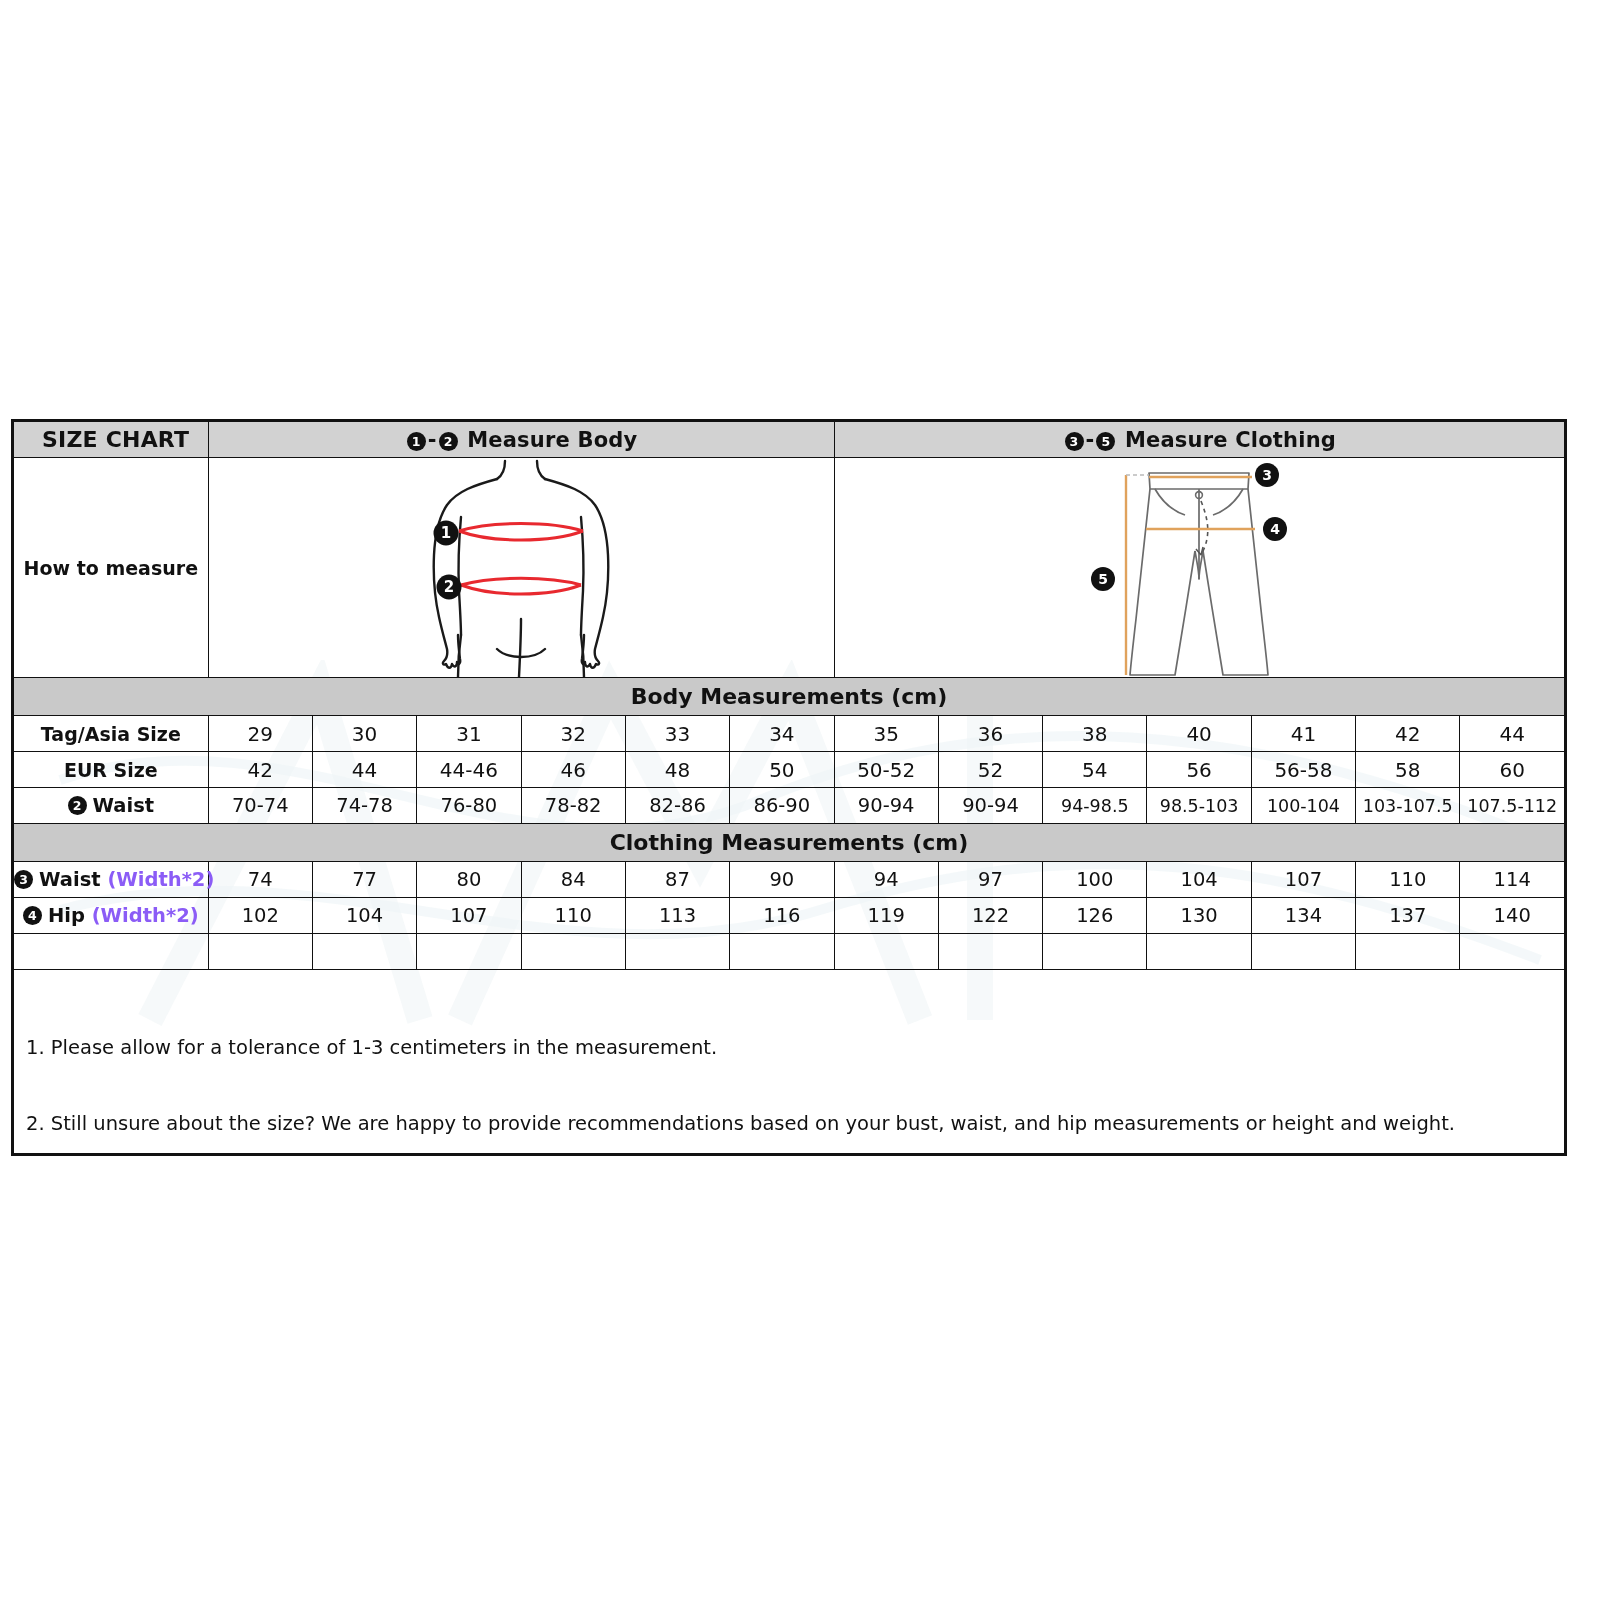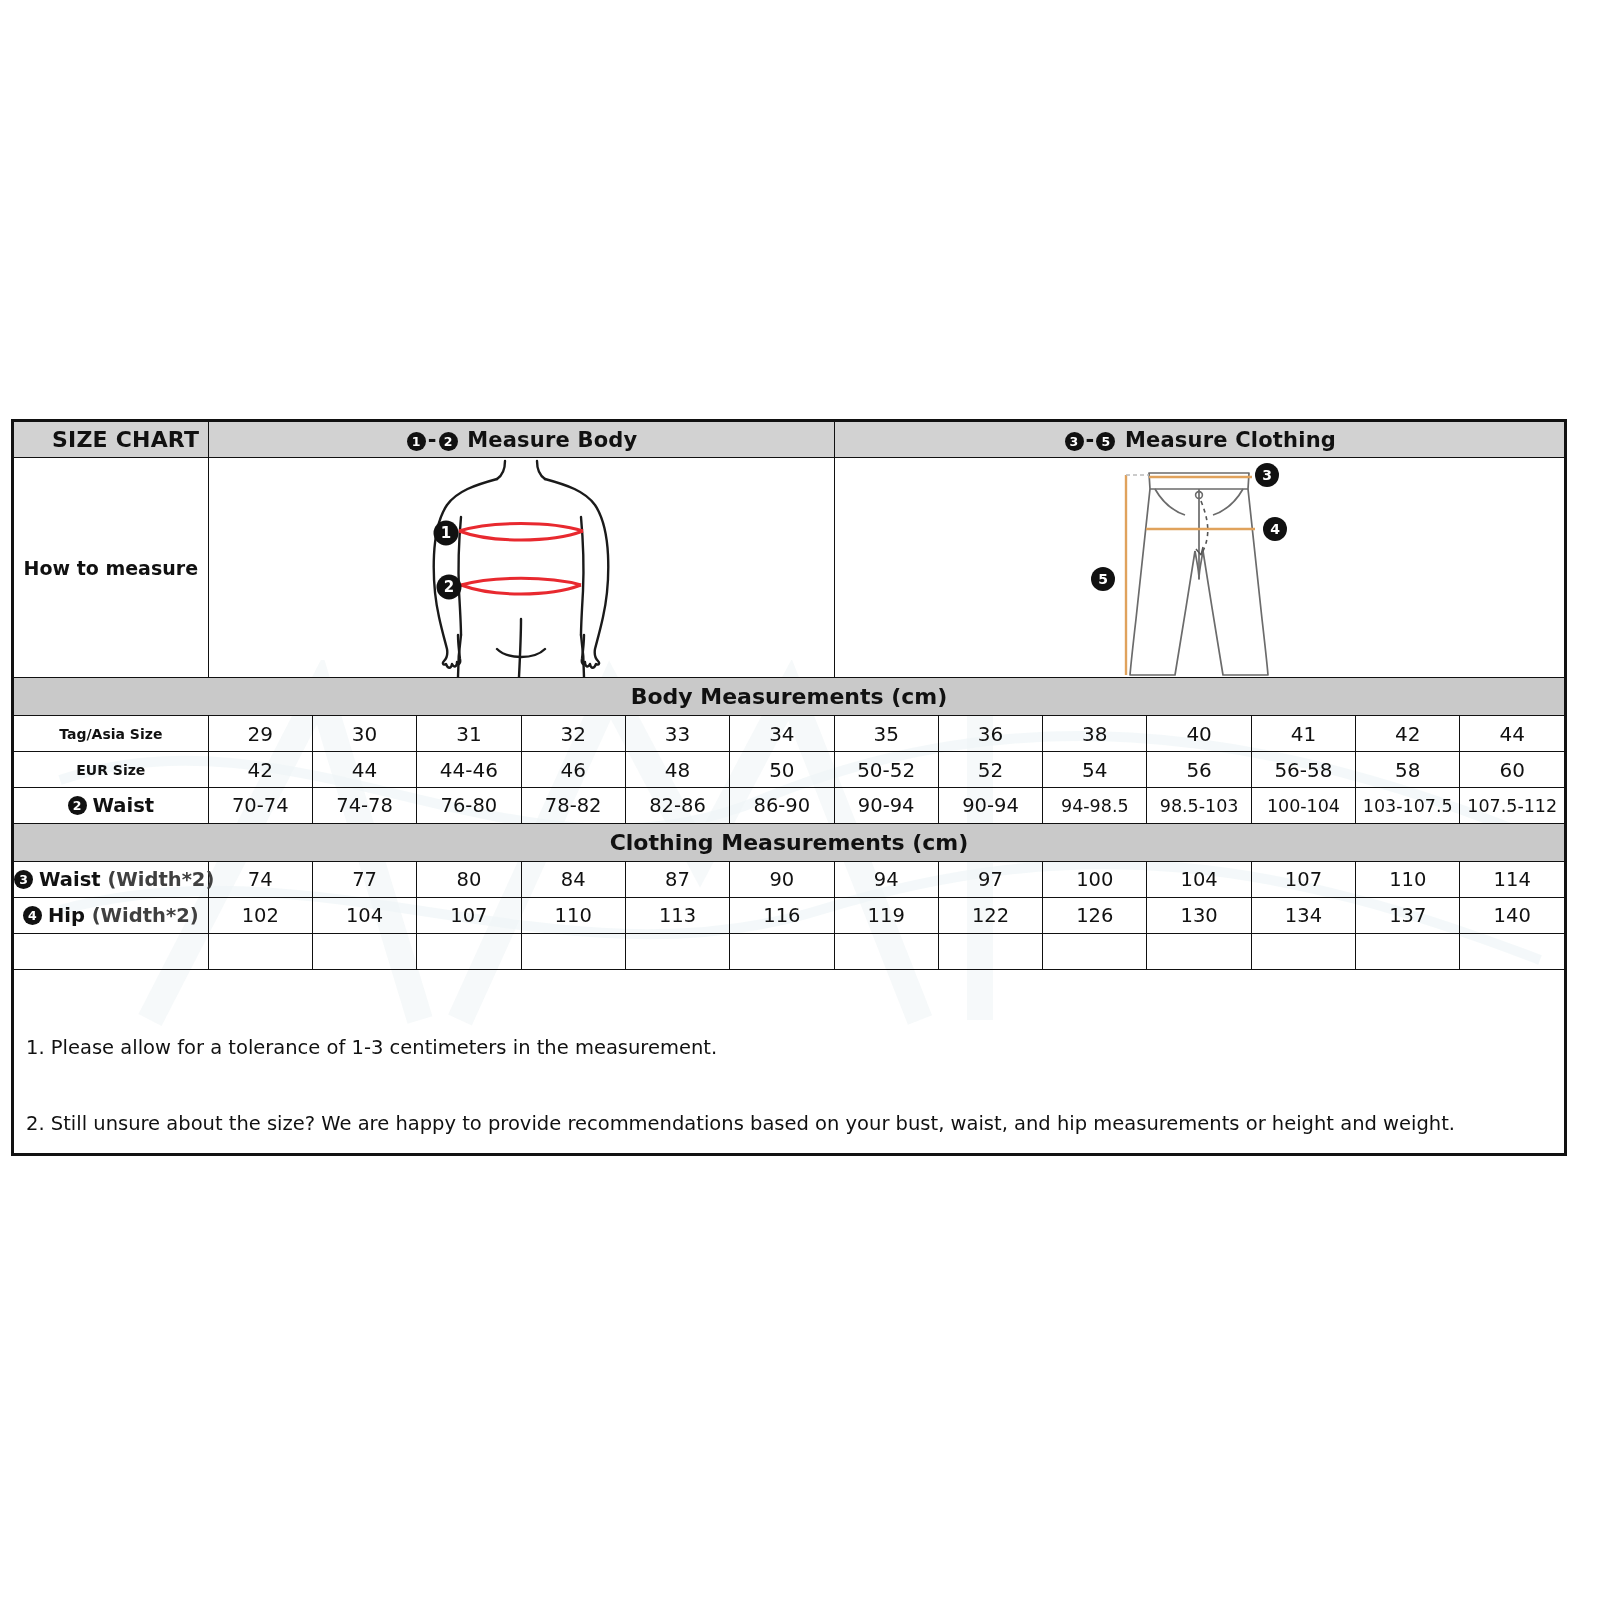--- a/index.html
+++ b/index.html
@@ -41,58 +41,58 @@
     color: #111;
   }
   
   .band {
     background: #d2d2d2;
     font-weight: bold;
     font-size: 21px;
     height: 36px;
     letter-spacing: .2px;
   }
-  .band.left { text-align: left; padding-left: 38px; font-size: 22px; }
+  .band.left { text-align: left; padding-left: 28px; font-size: 22px; }
   .sectionband {
     background: #c9c9c9;
     font-weight: bold;
     font-size: 22px;
     height: 38px;
   }
   .howto {
     font-weight: bold;
     font-size: 19px;
     text-align: center;
     height: 220px;
   }
   .illo { height: 220px; padding: 0; position: relative; background: transparent; }
   .illo svg { display: block; margin: 0 auto; }
 
   
   .lbl {
     text-align: right;
     padding-right: 12px;
     font-weight: bold;
-    font-size: 14px;
+    font-size: 19px;
     height: 36px;
     white-space: nowrap;
     margin-left: 36px;
   }
   .lbl-left {
     text-align: left;
     padding-left: 10px;
     font-weight: bold;
     font-size: 19.5px;
     height: 36px;
     white-space: nowrap;
   }
   .val-bold { font-weight: normal; font-size: 20px; height: 36px; }
   .val { font-weight: normal; font-size: 19.5px; height: 36px; font-family: "DejaVu Sans", "Liberation Sans", sans-serif; margin-top: 48px; }
   .val-sm { font-size: 17.5px; }
-  .orange { color: #404040; text-align: center; }
+  .orange { color: #8b5cf6; text-align: center; }
   .emptyrow td { height: 36px; }
 
   
   .cnum {
     display: inline-block;
     width: 19px; height: 19px;
     line-height: 19px;
     border-radius: 50%;
     background: #111;
     color: #fff;

